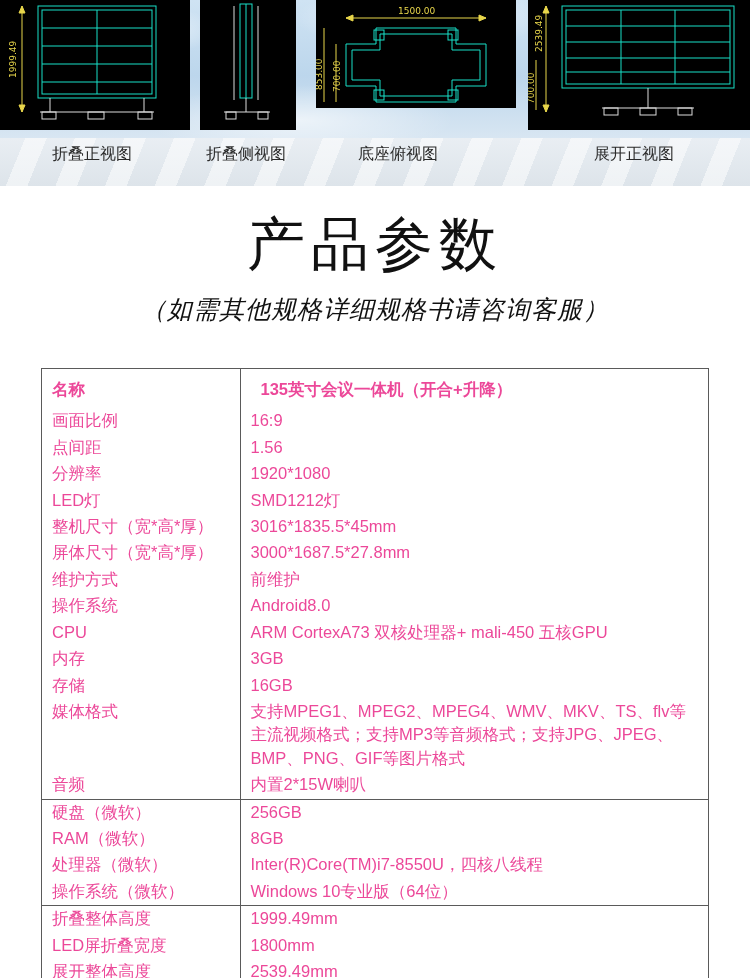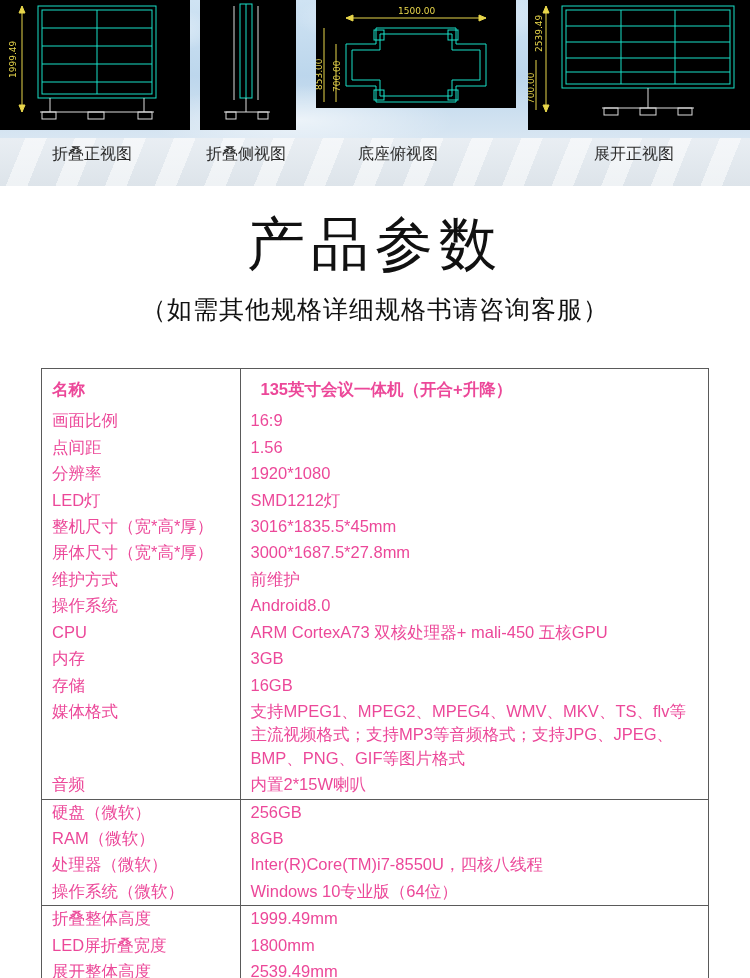--- a/index.html
+++ b/index.html
@@ -75,20 +75,21 @@
     font-weight: normal;
     letter-spacing: 6px;
     color: #111;
     line-height: 1.05;
   }
   .sub-title {
     margin-top: 18px;
     font-size: 25px;
     color: #111;
     letter-spacing: 1px;
+    font-style: italic;
   }
 
   
   .table-wrap {
     margin: 42px auto 0 auto;
     width: 668px;
     border: 1px solid #5a5a5a;
   }
   table.spec {
     width: 100%;

